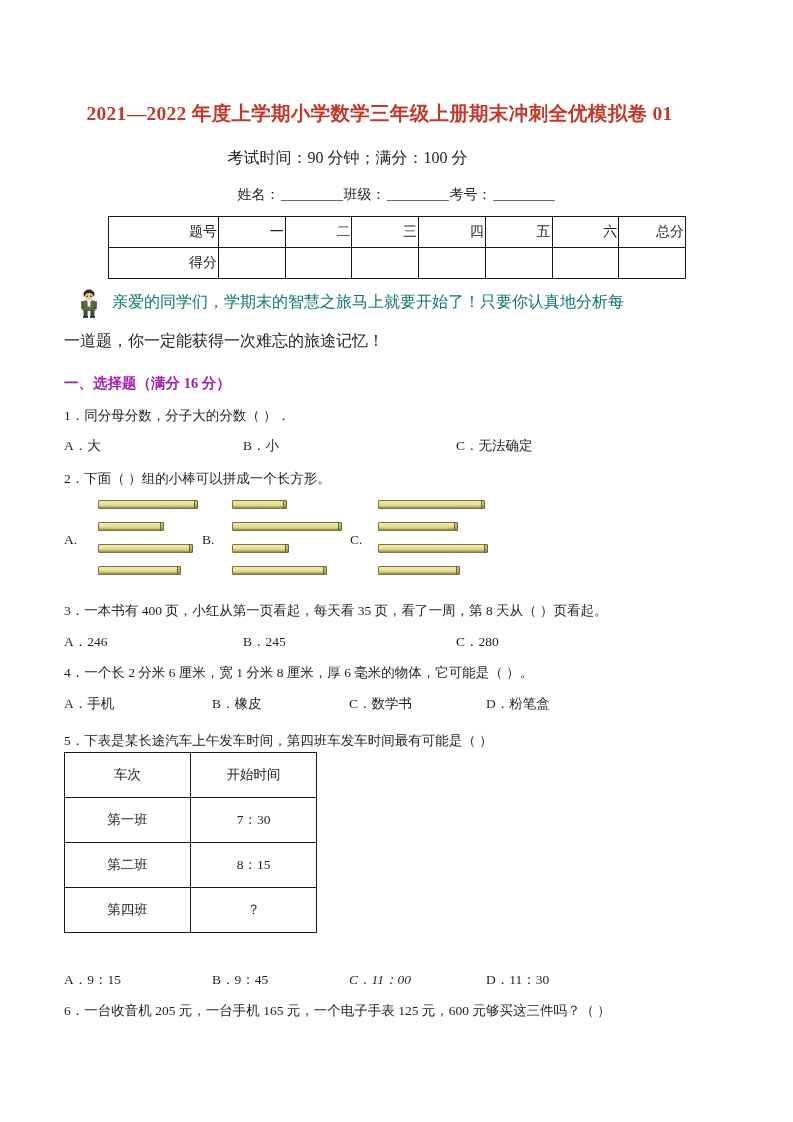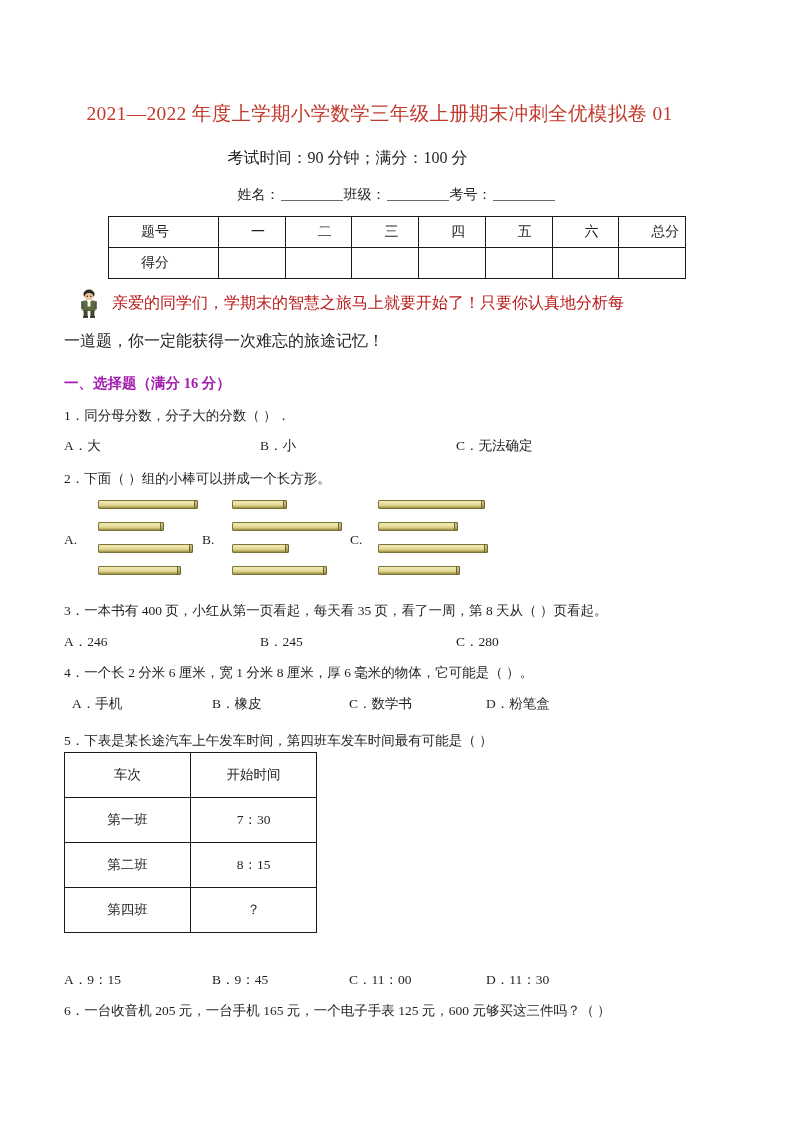--- a/index.html
+++ b/index.html
@@ -22,21 +22,21 @@
     height: 1122px;
   }
 
   
   .doc-title {
     position: absolute;
     left: 0; top: 100px;
     width: 759px;
     text-align: center;
     font-size: 19.5px;
-    font-weight: normal;
+    font-weight: bold;
     color: #c0392b;
     letter-spacing: 0.3px;
     font-family: "Liberation Serif", "DejaVu Serif", serif;
   }
   .doc-subtitle {
     position: absolute;
     left: 0; top: 148px;
     width: 695px;
     text-align: center;
     font-size: 16px;
@@ -66,41 +66,42 @@
   .score-table {
     position: absolute;
     left: 108px; top: 216px;
     width: 578px;
     border-collapse: collapse;
     table-layout: fixed;
   }
   .score-table td {
     border: 1px solid #1a1a1a;
     height: 28px;
-    text-align: left;
+    text-align: right;
     vertical-align: middle;
     font-size: 14px;
     color: #1f1f1f;
     padding-left: 32px;
   }
   .score-table td.lbl { width: 76px; }
 
   
   .greet-icon {
     position: absolute;
     left: 76px; top: 288px;
     width: 26px; height: 30px;
   }
   .greet-line1 {
     position: absolute;
     left: 112px; top: 292px;
     width: 626px;
     font-size: 16px;
     line-height: 22px;
-    color: #b91c1c;
+    color: #0f766e;
+    font-family: Liberation Mono, monospace;
   }
   .greet-line2 {
     position: absolute;
     left: 64px; top: 330px;
     width: 680px;
     font-size: 16px;
     line-height: 22px;
     color: #1f1f1f;
   }
 
@@ -130,29 +131,29 @@
     color: #1f1f1f;
   }
   .q-options .opt {
     position: absolute;
     top: 0;
     white-space: nowrap;
   }
 
   
   .c3-0 { left: 0px; }
-  .c3-1 { left: 196px; }
+  .c3-1 { left: 179px; }
   .c3-2 { left: 392px; }
-  .c4-0 { left: 8px; }
+  .c4-0 { left: 0px; }
   .c4-1 { left: 148px; }
   .c4-2 { left: 285px; }
   .c4-3 { left: 422px; }
   .t4-0 { left: 0px; }
   .t4-1 { left: 148px; }
-  .t4-2 { left: 285px; }
+  .t4-2 { left: 285px; font-style: italic; }
   .t4-3 { left: 422px; }
 
   
   .sticks-area {
     position: absolute;
     left: 0; top: 496px;
     width: 793px;
     height: 92px;
   }
   .stick-group { position: absolute; top: 0; }

